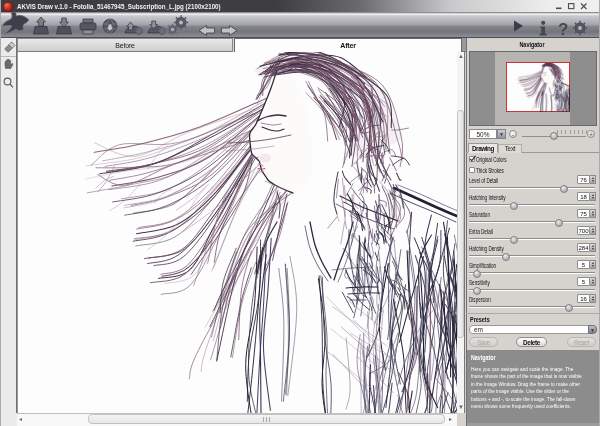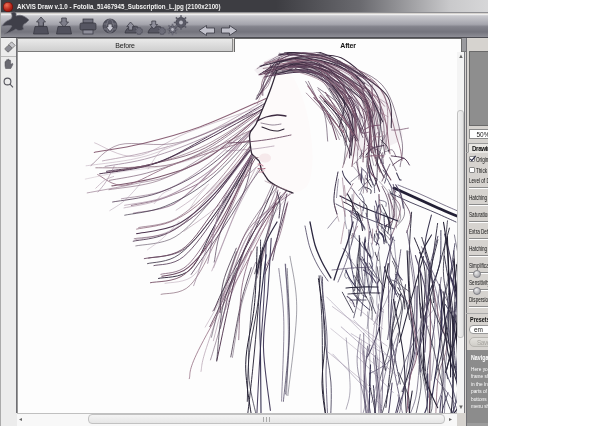--- a/index.html
+++ b/index.html
@@ -1,15 +1,15 @@
 <!DOCTYPE html>
 <html><head><meta charset="utf-8"><style>
 *{margin:0;padding:0;box-sizing:border-box;}
 html,body{width:600px;height:426px;overflow:hidden;font-family:"Liberation Sans",sans-serif;}
-#win{position:relative;width:488px;height:426px;background:#d6d3cf;overflow:hidden;}
+#win{position:relative;width:600px;height:426px;background:#d6d3cf;overflow:hidden;}
 .abs{position:absolute;}
 
 #titlebar{left:0;top:0;width:600px;height:13px;
  background:linear-gradient(90deg,#3d3d42 0%,#3d3d42 46%,#6a6a6f 60%,#c9c9cb 75%,#eeeeee 92%,#f0f0f0 100%);
  border-bottom:1px solid #8f8f93;}
 #titlelogo{left:3px;top:1.5px;width:10px;height:10px;border-radius:50%;
  background:radial-gradient(circle at 38% 32%,#f07055,#b02015 55%,#7a100a 95%);box-shadow:inset 0 0 0 0.5px #5a0c08;}
 #titletext{left:17px;top:2px;font-size:7.2px;font-weight:bold;color:#f2f2f2;transform:scaleX(0.86);transform-origin:0 50%;white-space:nowrap;}
 
 #toolbar{left:0;top:14px;width:600px;height:24px;

